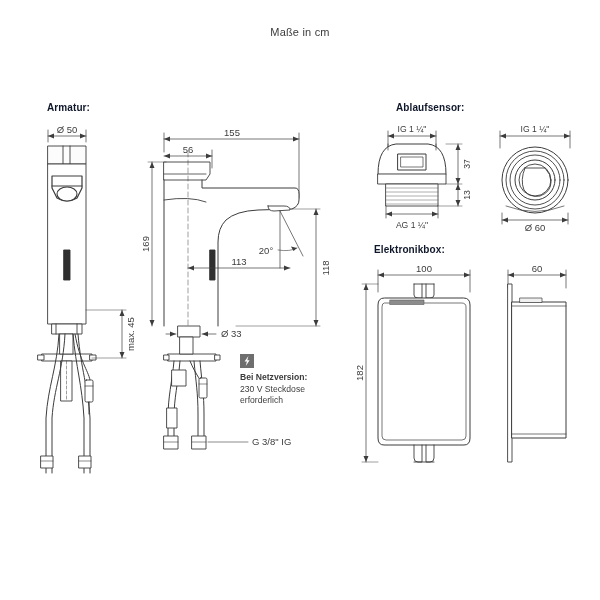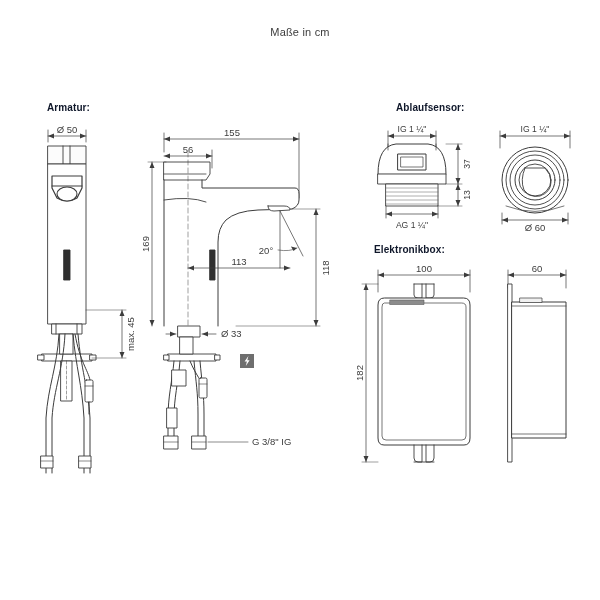--- a/index.html
+++ b/index.html
@@ -242,20 +242,25 @@
     <text class="dimtxt" x="99" y="147" text-anchor="middle">113</text>
     <text class="dimtxt" x="81" y="219" text-anchor="start">Ø 33</text>
     <text class="leadtxt" x="112" y="327" text-anchor="start">G 3/8" IG</text>
   </svg>
 
   <span class="bolt-badge">
     <svg width="14" height="14" viewBox="0 0 14 14" aria-hidden="true">
       <path d="M8.4 2 L4.6 7.6 L6.9 7.6 L5.8 12 L9.6 6.3 L7.3 6.3 Z" fill="#ffffff"></path>
     </svg>
   </span>
+  <div class="note">
+    <span class="l1">Bei Netzversion:</span>
+    <span class="l2">230 V Steckdose</span>
+    <span class="l3">erforderlich</span>
+  </div>
 
   <svg id="svg-ablauf-front" style="position:absolute; left:352px; top:118px;" width="130" height="115" viewBox="0 0 130 115">
     <g fill="none" stroke="#3c3c3c" stroke-width="0.9" stroke-linecap="round" stroke-linejoin="round">
 
       <g stroke-width="0.7">
         <line x1="36" y1="18" x2="84" y2="18"></line>
         <path d="M36 18 L42 15.5 L42 20.5 Z" fill="#3c3c3c" stroke="none"></path>
         <path d="M84 18 L78 15.5 L78 20.5 Z" fill="#3c3c3c" stroke="none"></path>
         <line x1="36" y1="13" x2="36" y2="30"></line>
         <line x1="84" y1="13" x2="84" y2="30"></line>

